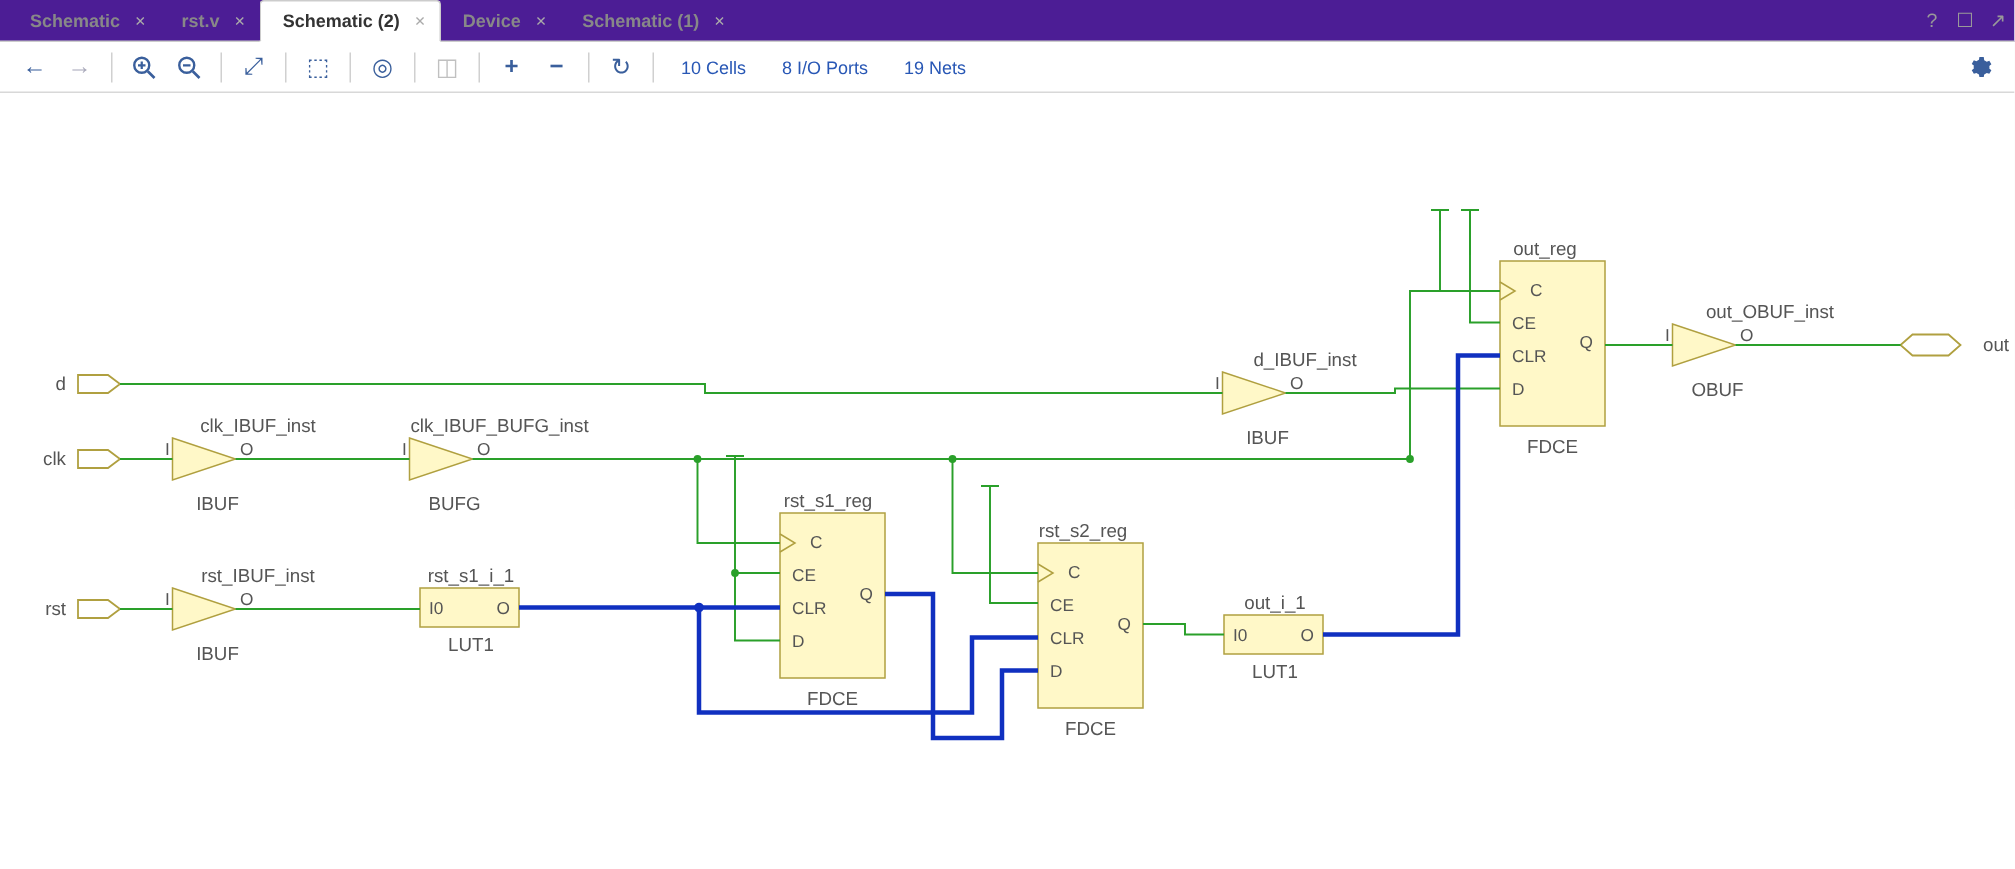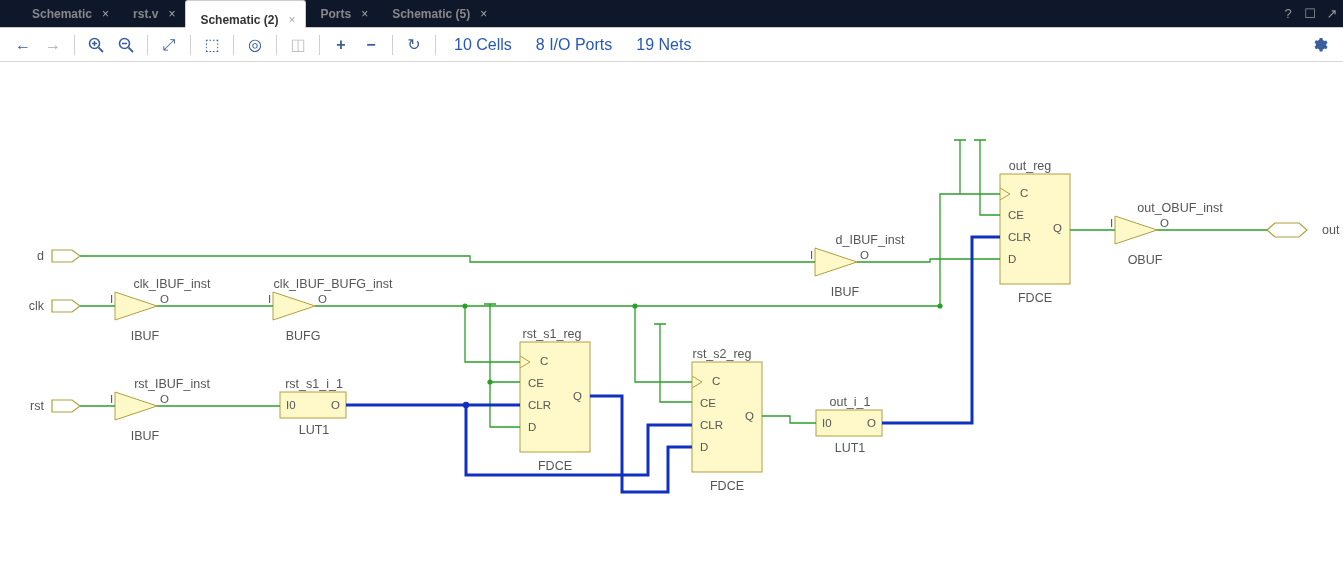--- a/index.html
+++ b/index.html
@@ -10,23 +10,23 @@
     color: #333;
     width: 1343px;
     height: 579px;
     overflow: hidden;
   }
   
   .tabbar {
     display: flex;
     align-items: center;
     height: 28px;
-    background: #0f172a;
+    background: #4c1d95;
     border-bottom: 1px solid #ccc;
-    padding-left: 18px;
+    padding-left: 6px;
   }
   .tab {
     display: flex;
     align-items: center;
     gap: 10px;
     padding: 0 10px 0 14px;
     height: 28px;
     color: #888;
     font-weight: bold;
     font-size: 12px;
@@ -34,21 +34,20 @@
   }
   .tab.active {
     background: #fff;
     color: #333;
     border-top: 1px solid #ccc;
     border-left: 1px solid #ccc;
     border-right: 1px solid #ccc;
     border-bottom: 1px solid #fff;
     margin-bottom: -1px;
     border-radius: 3px 3px 0 0;
-    align-items: flex-end;
   }
   .tab .close { color: #aaa; font-size: 12px; font-weight: normal; }
   .tabbar .spacer { flex: 1; }
   .tabbar .win-icon {
     width: 22px; text-align: center;
     color: #999; font-size: 13px; cursor: pointer;
   }
   
   .toolbar {
     display: flex;
@@ -66,21 +65,21 @@
     font-size: 16px;
     cursor: pointer;
     border-radius: 3px;
   }
   .tsep {
     width: 1px; height: 20px; background: #d0d0d0;
     margin: 0 6px;
   }
   .tinfo {
     color: #2857b5;
-    font-size: 16px;
+    font-size: 12px;
     padding: 0 12px;
     cursor: pointer;
   }
   .toolbar .flex { flex: 1; }
   
   .canvas {
     position: relative;
     width: 1343px;
     height: calc(579px - 28px - 34px);
     background: #fff;
@@ -109,25 +108,25 @@
   </div>
   <div class="tab">
     <span>rst.v</span>
     <span class="close">×</span>
   </div>
   <div class="tab active">
     <span>Schematic (2)</span>
     <span class="close">×</span>
   </div>
   <div class="tab">
-    <span>Ports</span>
+    <span>Device</span>
     <span class="close">×</span>
   </div>
   <div class="tab">
-    <span>Schematic (5)</span>
+    <span>Schematic (1)</span>
     <span class="close">×</span>
   </div>
   <div class="spacer"></div>
   <div class="win-icon">?</div>
   <div class="win-icon">☐</div>
   <div class="win-icon">↗</div>
 </div>
 
 <div class="toolbar">
   <div class="tbtn">←</div>

